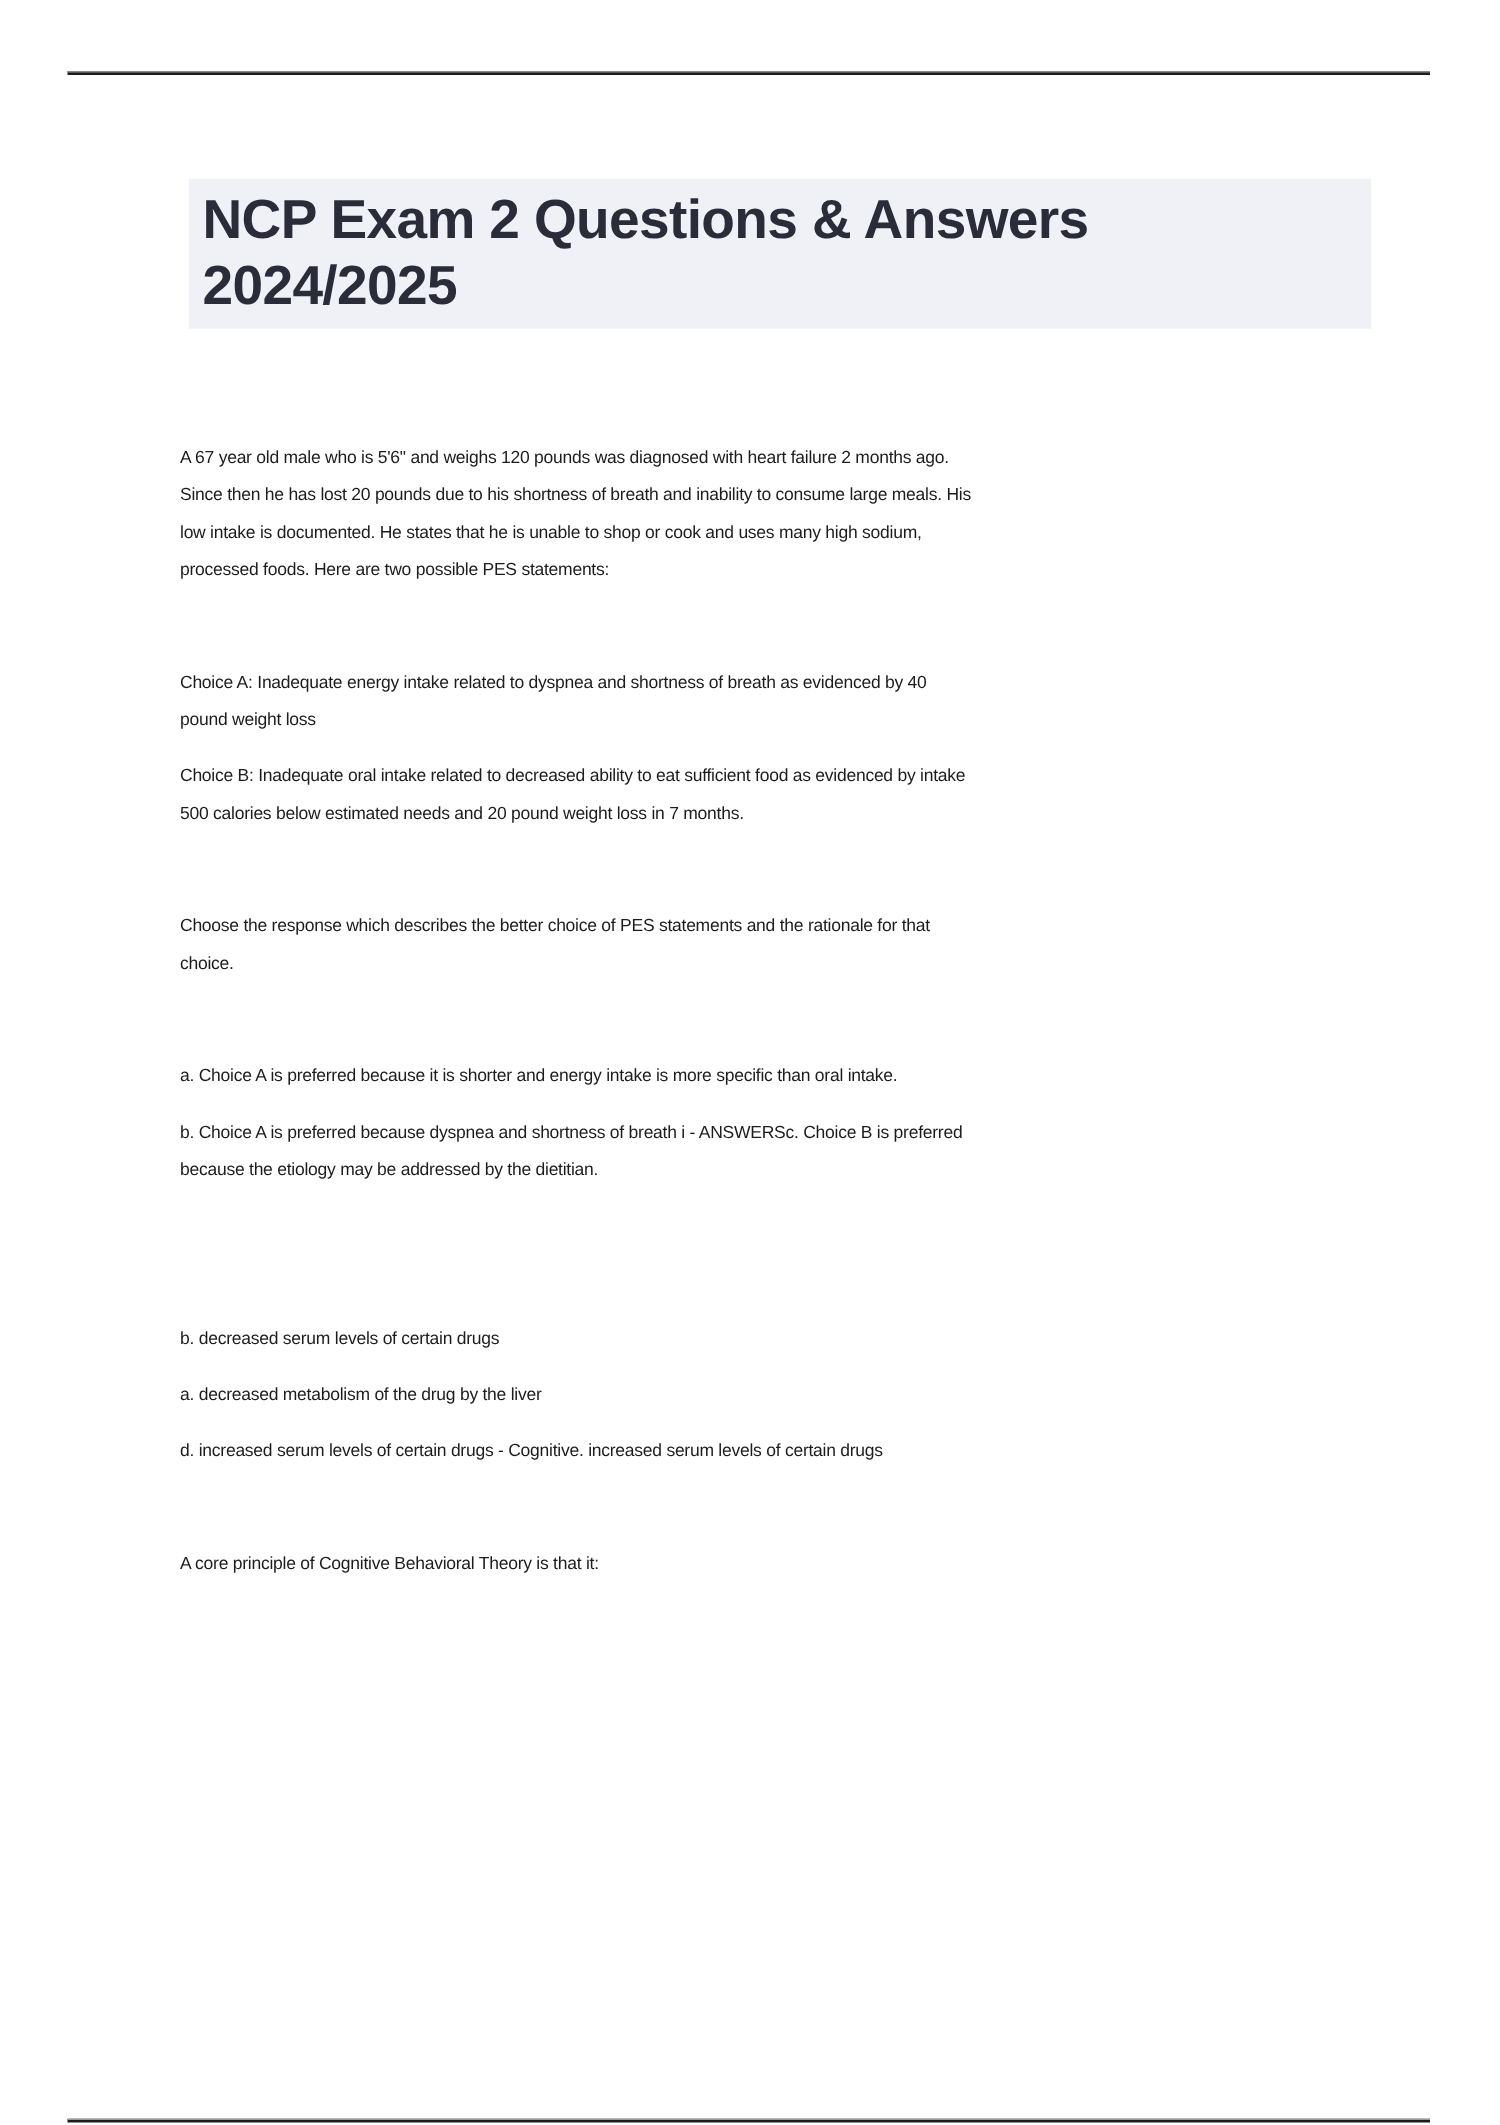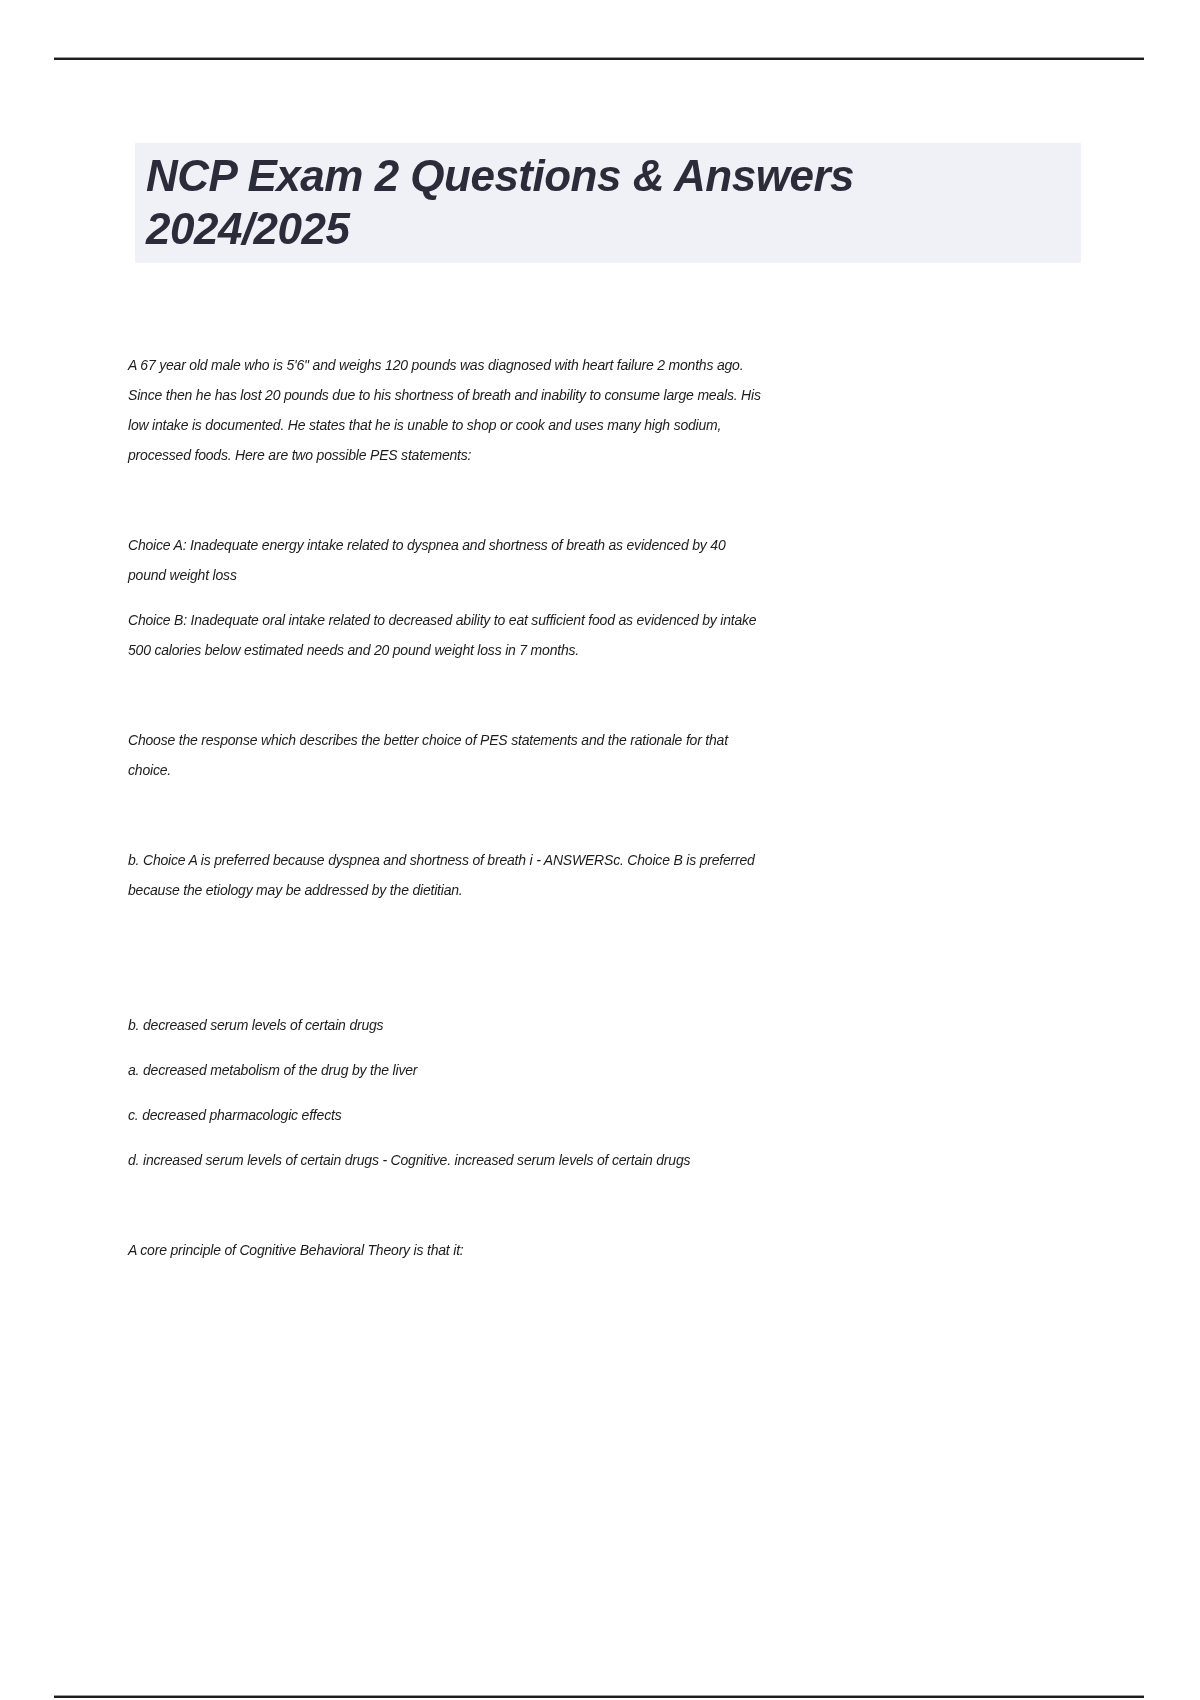--- a/index.html
+++ b/index.html
@@ -21,24 +21,23 @@
     width: 1090px;
     height: 3px;
     background: #1d1d1d;
     border-top: 1px solid #9a9a9a;
     box-sizing: border-box;
   }
   .rule-top { top: 57px; }
   .rule-bottom { top: 1695px; }
   .content {
     position: absolute;
-    left: 128px;
+    left: 144px;
     top: 143px;
     width: 990px;
-    font-style: italic;
   }
   .title-block {
     box-sizing: border-box;
     margin-left: 7px;
     width: 946px;
     padding: 6px 10px 8px 11px;
     background: #f0f1f6;
   }
   h1.doc-title {
     margin: 0;
@@ -84,27 +83,27 @@
 processed foods. Here are two possible PES statements:</p>
         <p class="para blank"></p>
         <p class="para">Choice A: Inadequate energy intake related to dyspnea and shortness of breath as evidenced by 40
 pound weight loss</p>
         <p class="para">Choice B: Inadequate oral intake related to decreased ability to eat sufficient food as evidenced by intake
 500 calories below estimated needs and 20 pound weight loss in 7 months.</p>
         <p class="para blank"></p>
         <p class="para">Choose the response which describes the better choice of PES statements and the rationale for that
 choice.</p>
         <p class="para blank"></p>
+        <p class="para">a. Choice A is preferred because it is shorter and energy intake is more specific than oral intake.</p>
         <p class="para">b. Choice A is preferred because dyspnea and shortness of breath i - ANSWERSc. Choice B is preferred
 because the etiology may be addressed by the dietitian.</p>
         <p class="para blank"></p>
         <p class="para blank"></p>
         <p class="para">b. decreased serum levels of certain drugs</p>
         <p class="para">a. decreased metabolism of the drug by the liver</p>
-        <p class="para">c. decreased pharmacologic effects</p>
         <p class="para">d. increased serum levels of certain drugs - Cognitive. increased serum levels of certain drugs</p>
         <p class="para blank"></p>
         <p class="para">A core principle of Cognitive Behavioral Theory is that it:</p>
       </div>
   </div>
 
   <div class="rule rule-bottom" style="background: rgb(29, 29, 29);"></div>
 </div>
 
 </body></html>

